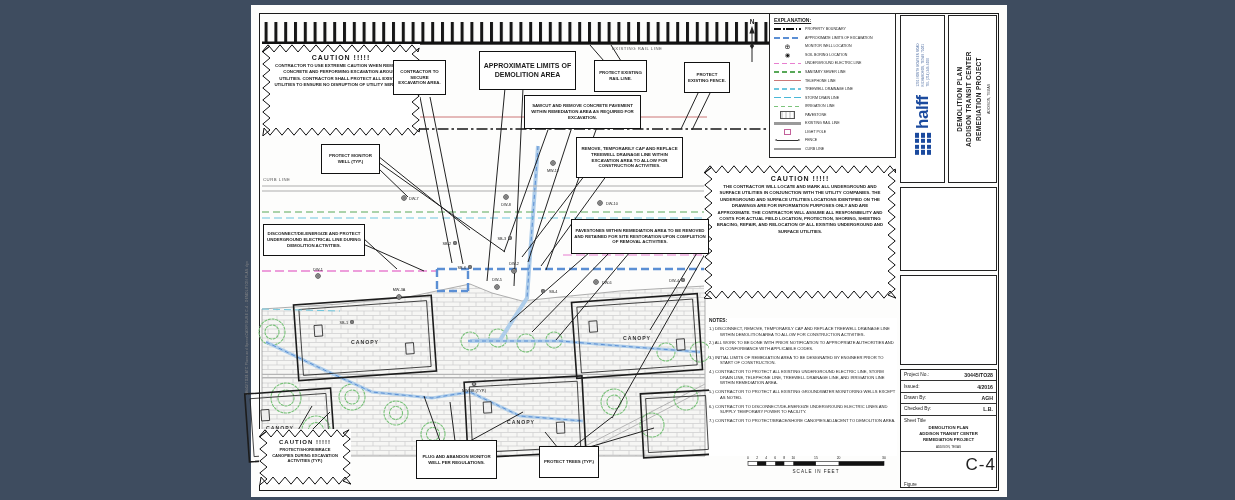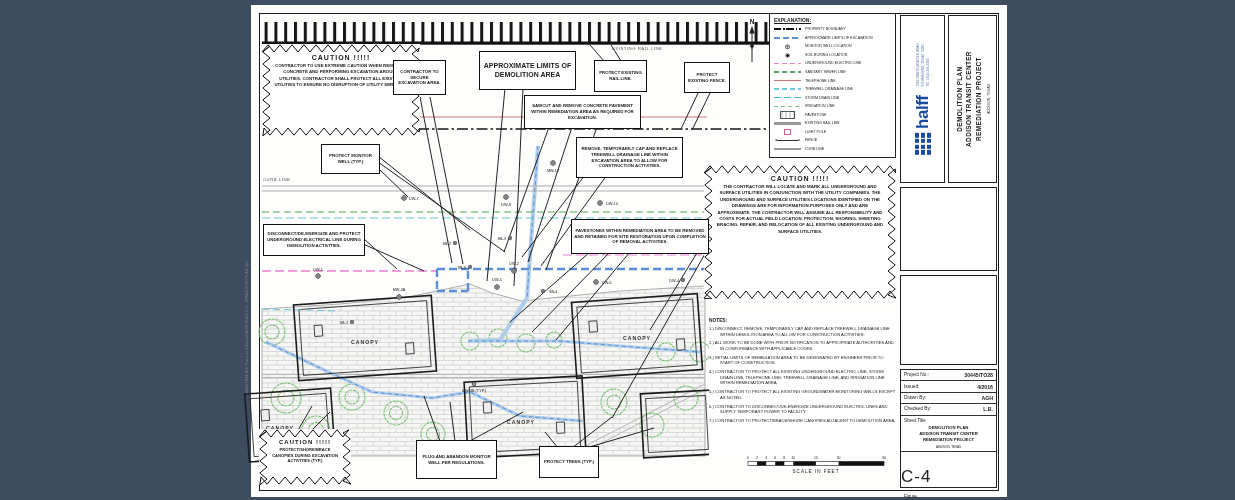--- a/index.html
+++ b/index.html
@@ -61,21 +61,21 @@
   .ptitle .pl{font-size:6.4px;font-weight:bold;letter-spacing:.4px;line-height:1.45;color:#222;}
   .ptitle .loc{font-size:3.6px;margin-top:4px;color:#333;}
   .tb-table{font-size:4.8px;}
   .tb-row{display:flex;justify-content:space-between;border-bottom:1px solid #333;padding:2.2px 3px;}
   .tb-row .v{font-weight:bold;font-size:5.2px;}
   .tb-sheet{padding:2px 3px;border-bottom:1px solid #333;}
   .tb-sheet .stl{font-size:4.6px;}
   .tb-sheet .stc{text-align:center;font-size:4.3px;font-weight:bold;line-height:1.4;margin-top:2px;}
   .tb-sheet .sloc{text-align:center;font-size:3px;margin-top:2px;}
   .tb-num{position:relative;height:34px;}
-  .tb-num .c4{text-align:left;font-size:17px;letter-spacing:1px;color:#222;margin-top:15px;}
+  .tb-num .c4{text-align:right;font-size:17px;letter-spacing:1px;color:#222;margin-top:3px;}
   .tb-num .fig{position:absolute;left:3px;bottom:2px;font-size:4.5px;}
   .filepath{position:absolute;z-index:3;left:97px;top:326px;width:300px;text-align:center;
             transform:rotate(-90deg);font-size:3.2px;color:#8a8a8a;letter-spacing:.3px;}
 </style>
 </head>
 <body>
 
 <div class="stage">
 
   <div class="sheet"></div>

